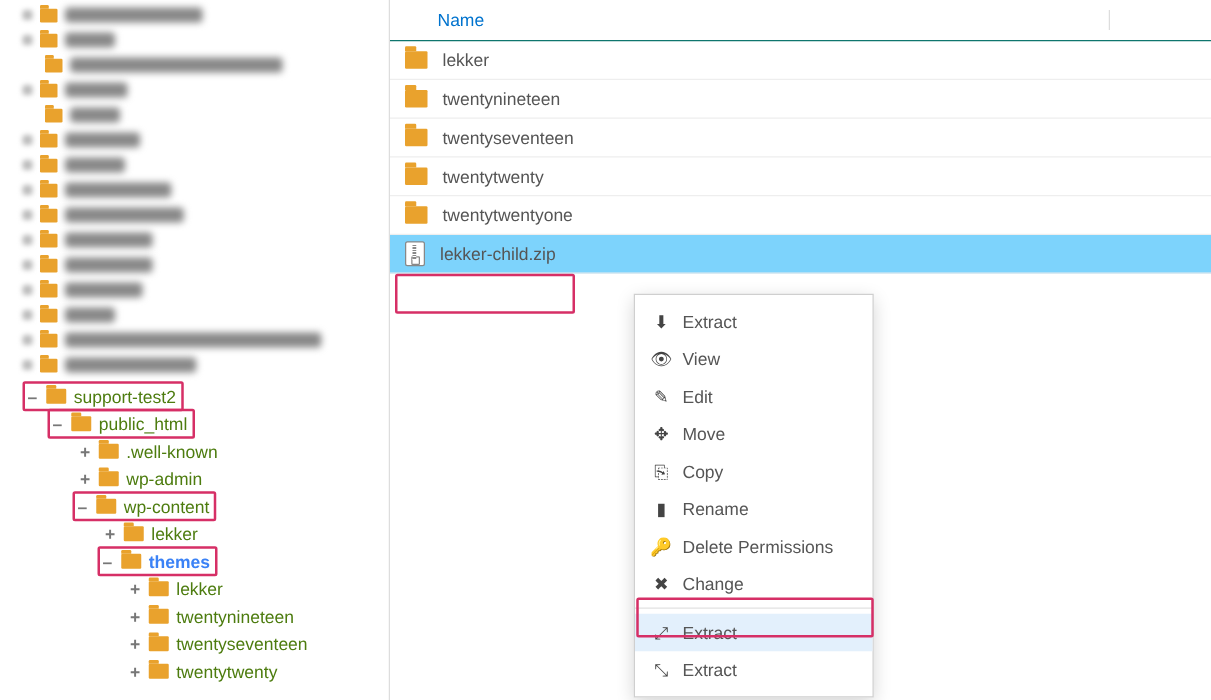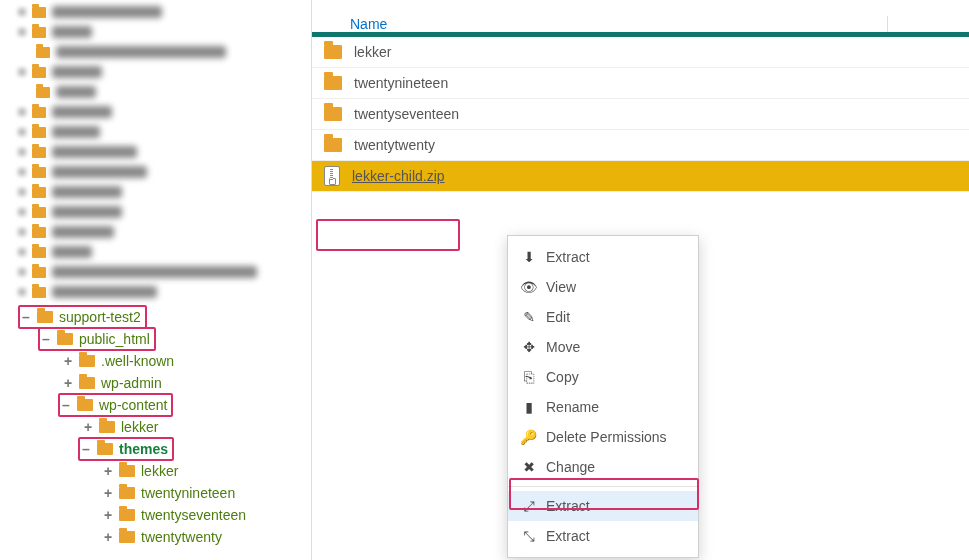--- a/index.html
+++ b/index.html
@@ -33,37 +33,37 @@
   .blurred-row .fld::before{content:"";position:absolute;top:-3px;left:0;width:7px;height:3px;background:#e9a22d;border-radius:1px 1px 0 0;}
   .blurred-row .txt { display:inline-block; height:12px; background:#888; filter:blur(3px); border-radius:3px; }
 
   .tree { line-height: 22px; color: #555; }
   .node { display:flex; align-items:center; height:22px; white-space:nowrap; }
   .toggle { width:12px; text-align:center; color:#777; font-weight:600; cursor:pointer; margin-right:3px;}
   .folder-icon { display:inline-block; width:16px; height:12px; background:#e9a22d; margin:0 6px 0 2px; border-radius:1px; position:relative;}
   .folder-icon::before{content:"";position:absolute;top:-3px;left:0;width:8px;height:3px;background:#e9a22d;border-radius:1px 1px 0 0;}
   .folder-icon.open{background:#e9a22d;}
   .node .label{color:#4d7c0f;}
-  .node .label.bold{font-weight:700;color:#15803d;}
+  .node .label.bold{font-weight:700;color:#3b82f6;}
   .hl{ border:2px solid #d62f66; border-radius:2px; padding:0 4px 0 0; display:inline-flex; align-items:center; height:20px;}
   
   
   .main { flex:1; position:relative; background:#fff; }
-  .header-row { height:32px; border-bottom:5px solid #0f766e; display:flex; align-items:flex-end; padding-left:38px; }
+  .header-row { height:32px; border-bottom:1px solid #0f766e; display:flex; align-items:center; padding-left:38px; }
   .col-name { color:#0073ce; font-size:14px; border-right:1px solid #ddd; padding-right:500px;}
   .row { height:30px; border-bottom:1px solid #eee; display:flex; align-items:center; padding-left:12px; cursor:default;}
   .row .ficon{ width:18px; height:14px; margin-right:12px; position:relative;}
   .row .ficon.folder{background:#e9a22d;border-radius:1px;}
   .row .ficon.folder::before{content:"";position:absolute;top:-4px;left:0;width:9px;height:4px;background:#e9a22d;border-radius:1px 1px 0 0;}
   .row .ficon.code{border:1px solid #888;border-radius:2px;width:14px;height:18px;background:#fff;}
   .row .ficon.code::after{content:"</>";position:absolute;left:1px;top:0px;font-size:8px;color:#777;transform:scaleX(.8);}
   .row .ficon.zip{border:1px solid #888;border-radius:2px;width:14px;height:18px;background:#fff;}
   .row .ficon.zip::after{content:"";position:absolute;left:5px;top:2px;width:3px;height:12px;background:repeating-linear-gradient(#888 0,#888 1px,#fff 1px,#fff 2px);}
   .row .ficon.zip::before{content:"";position:absolute;left:4px;top:11px;width:5px;height:5px;border:1px solid #888;border-radius:1px;background:#fff;}
-  .row.selected{ background:#eab308;text-decoration:underline; }
+  .row.selected{ background:#7dd3fc; }
   .row .fname{ color:#555; }
   .hl-file{ position:absolute; border:2px solid #d62f66; border-radius:2px; pointer-events:none; }
 
   
   .ctx {
     position:absolute;
     background:#fff;
     border:1px solid #cfcfcf;
     box-shadow:0 4px 14px rgba(0,0,0,.18);
     width:190px;
@@ -246,20 +246,24 @@
           <span class="fname">twentynineteen</span>
         </div>
         <div class="row">
           <span class="ficon folder"></span>
           <span class="fname">twentyseventeen</span>
         </div>
         <div class="row">
           <span class="ficon folder"></span>
           <span class="fname">twentytwenty</span>
         </div>
+        <div class="row">
+          <span class="ficon folder"></span>
+          <span class="fname">twentytwentyone</span>
+        </div>
         <div class="row selected">
           <span class="ficon zip"></span>
           <span class="fname">lekker-child.zip</span>
         </div>
       </div>
 
     <div class="hl-file" style="left:4px;top:219px;width:140px;height:28px;"></div>
 
     <div class="ctx" style="left:195px;top:235px;">
       <div class="ctx-item">

